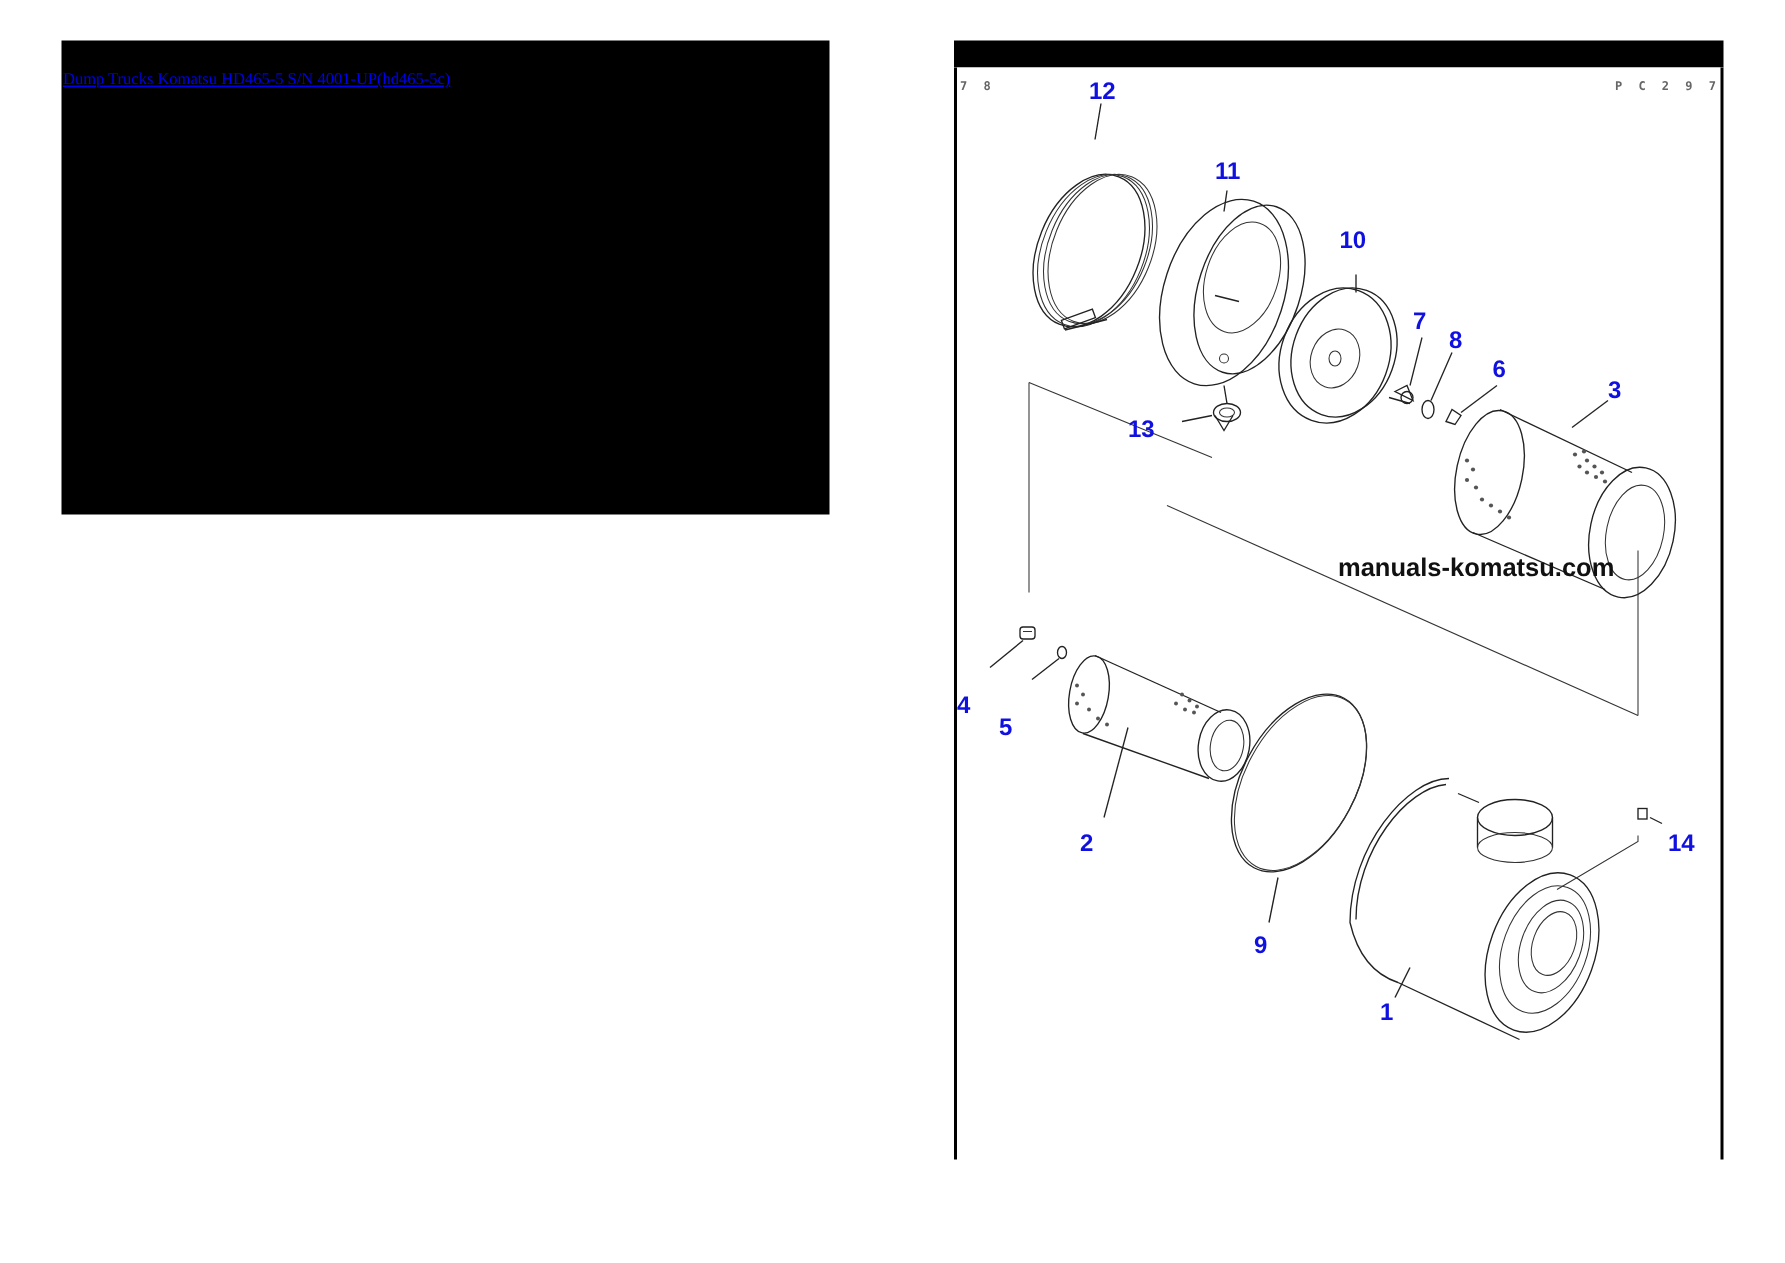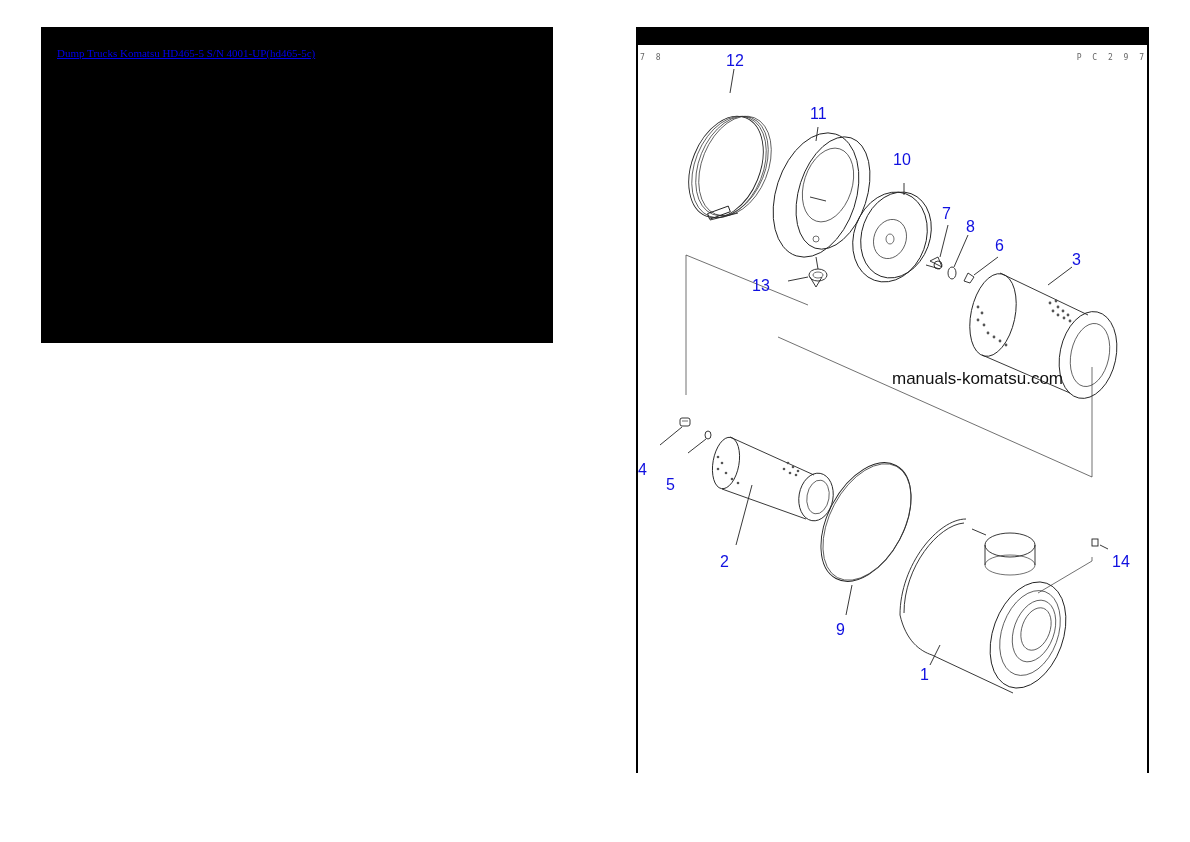--- a/index.html
+++ b/index.html
@@ -3,37 +3,38 @@
   <meta charset="utf-8">
   <style>
     html, body { margin: 0; padding: 0; background: #ffffff; }
     body { width: 1190px; height: 842px; position: relative; overflow: hidden; font-family: "Liberation Serif", serif; }
 
     .left-panel {
       position: absolute; left: 41px; top: 27px; width: 512px; height: 316px;
       background: #000000;
     }
     .title-link {
-      position: absolute; left: 16px; top: 20px;
+      position: absolute; left: 1px; top: 20px;
       font-family: "Liberation Serif", "DejaVu Serif", serif;
       font-size: 11px; color: #0000ee; text-decoration: underline;
       white-space: nowrap; cursor: pointer;
     }
 
     .right-panel {
       position: absolute; left: 636px; top: 27px; width: 513px; height: 746px;
       background: #ffffff;
     }
     .diagram-header {
       position: absolute; left: 0; top: 0; width: 513px; height: 18px; background: #000000;
     }
     .diagram-frame {
       position: absolute; left: 0; top: 18px; width: 509px; height: 728px;
       border-left: 2px solid #000; border-right: 2px solid #000;
       background: #fff;
+      font-weight: bold;
     }
     .corner-label {
       position: absolute; top: 8px; font-family: "DejaVu Sans Mono", monospace;
       font-size: 8px; color: #666; letter-spacing: 3px;
     }
     .corner-left { left: 2px; }
     .corner-right { right: 0; }
 
     svg.diagram { position: absolute; left: 0; top: 0; }
     .callout {

